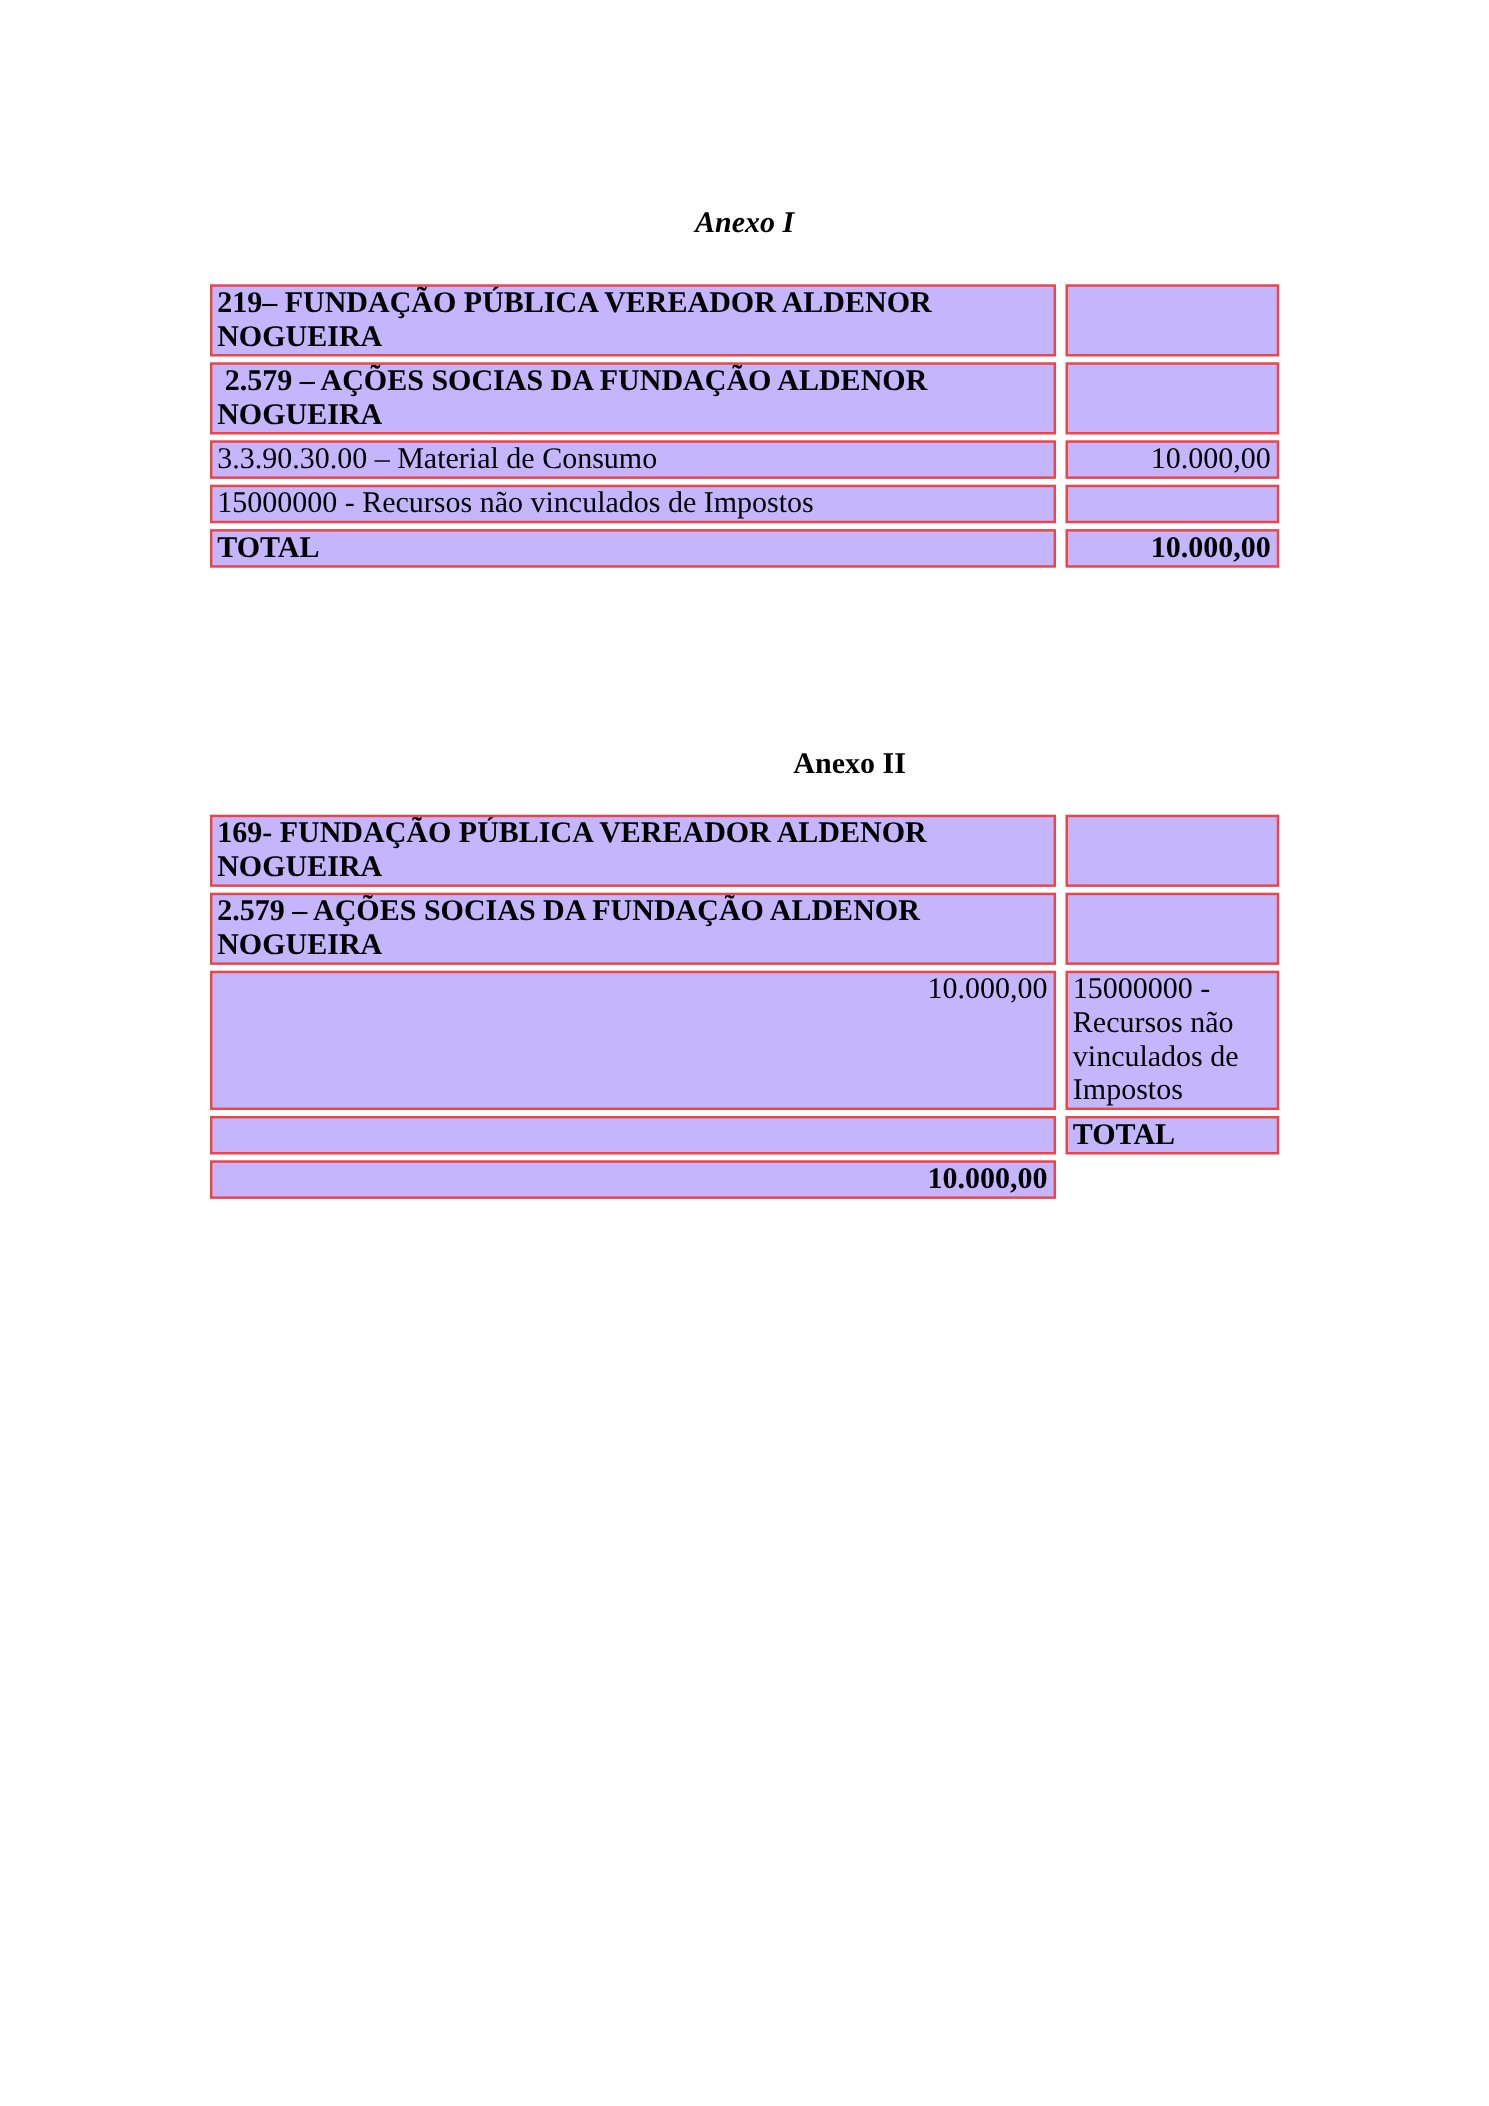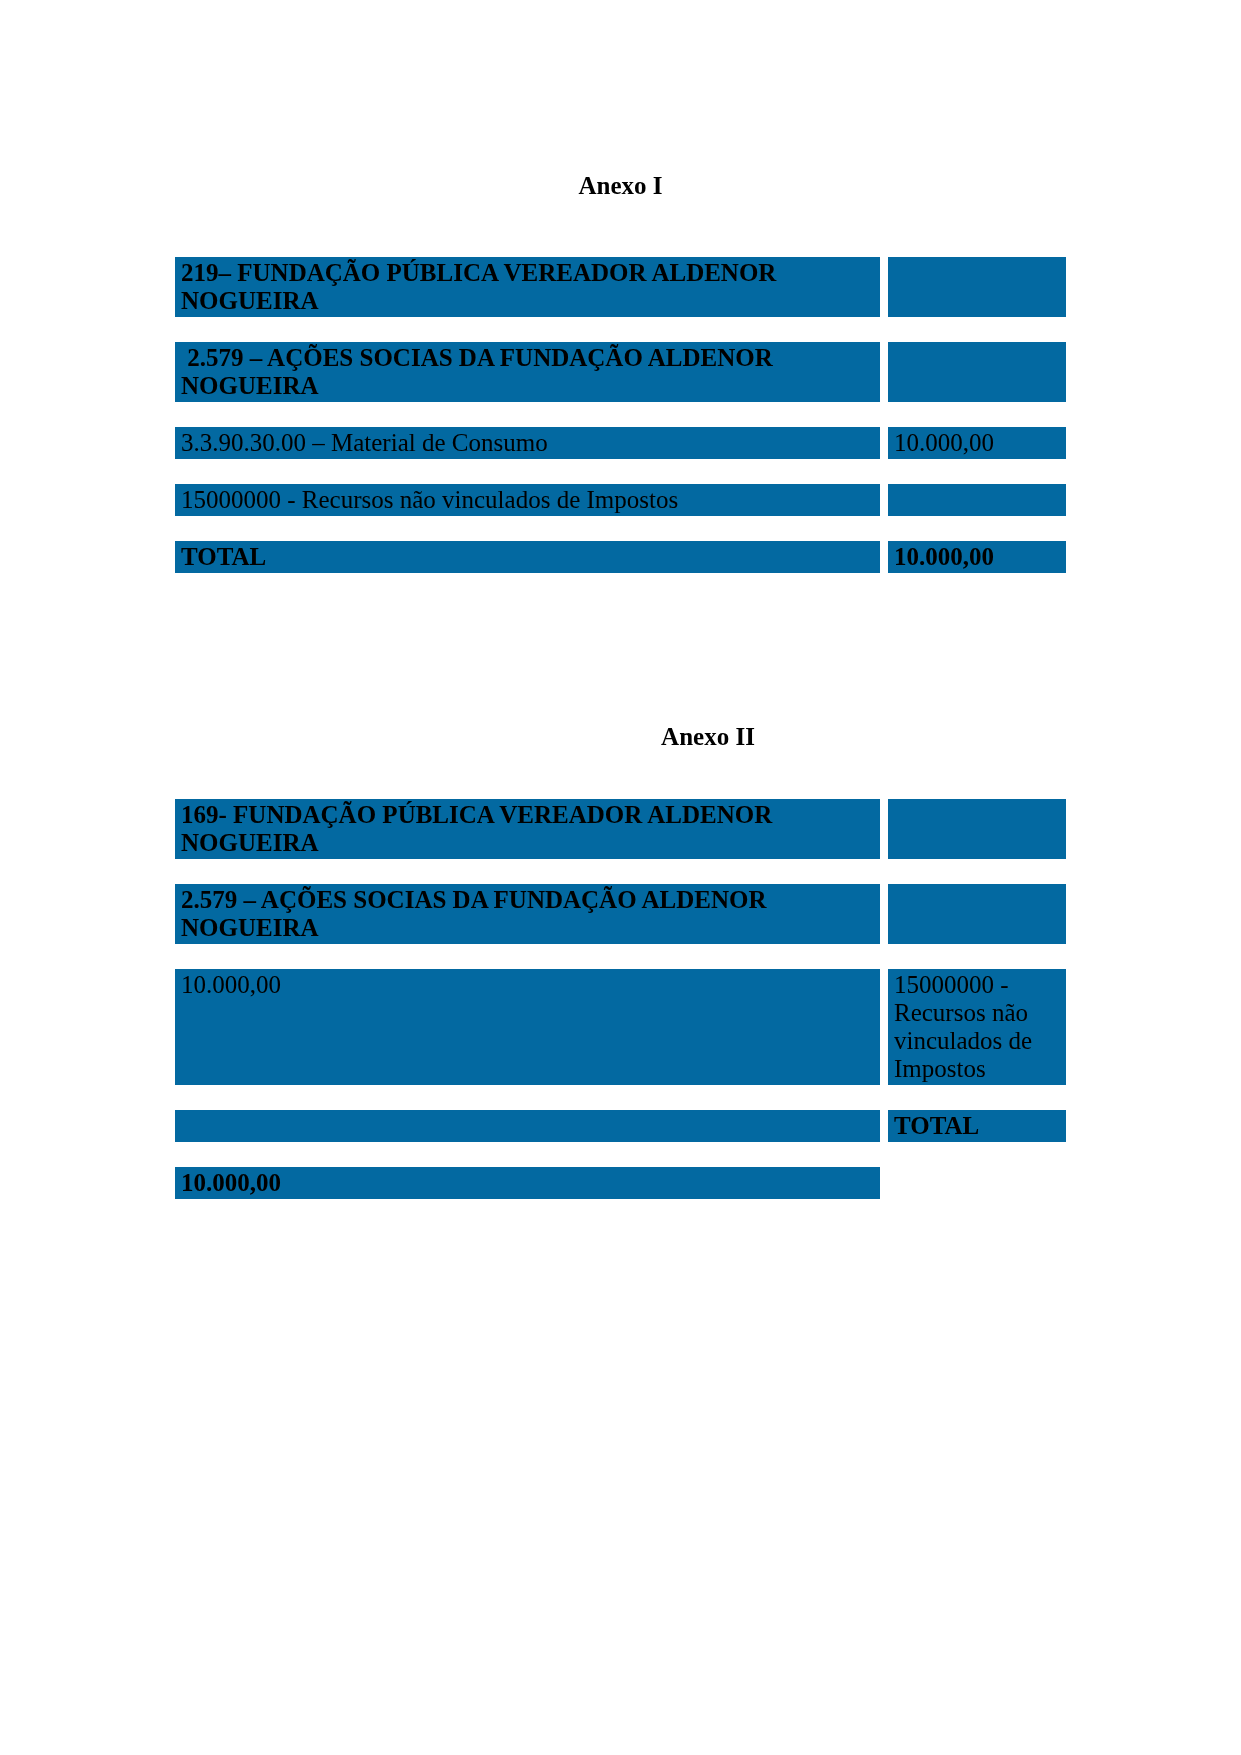--- a/index.html
+++ b/index.html
@@ -21,48 +21,49 @@
     width: 1241px;
     height: 1755px;
     padding-top: 172px;
   }
   .title-center {
     margin: 0;
     text-align: center;
     font-weight: bold;
     font-size: 25px;
     line-height: 28px;
+    font-style: italic;
   }
   .title-left {
     margin: 150px 0 0 175px;
     font-weight: bold;
     font-size: 25px;
     line-height: 28px;
     text-align: center;
   }
   .budget-table {
     display: grid;
     grid-template-columns: 705px 178px;
     column-gap: 8px;
     row-gap: 5px;
     width: 891px;
     margin-left: 175px;
   }
   .budget-table.first { margin-top: 37px; }
   .budget-table.second { margin-top: 28px; }
   .cell {
     box-sizing: border-box;
-    border: 2px solid #0369a1;
+    border: 2px solid #ef4444;
     padding: 0 4px;
     white-space: pre-wrap;
     overflow: hidden;
-    background: #0369a1;
-    margin-top: 20px;
+    background: #c4b5fd;
   }
   .cell.value {
+    text-align: right;
     padding-right: 5px;
   }
   .cell.bold { font-weight: bold; }
 </style>
 </head>
 <body>
 
 <div class="page">
 
   <h1 class="title-center">Anexo I</h1>

